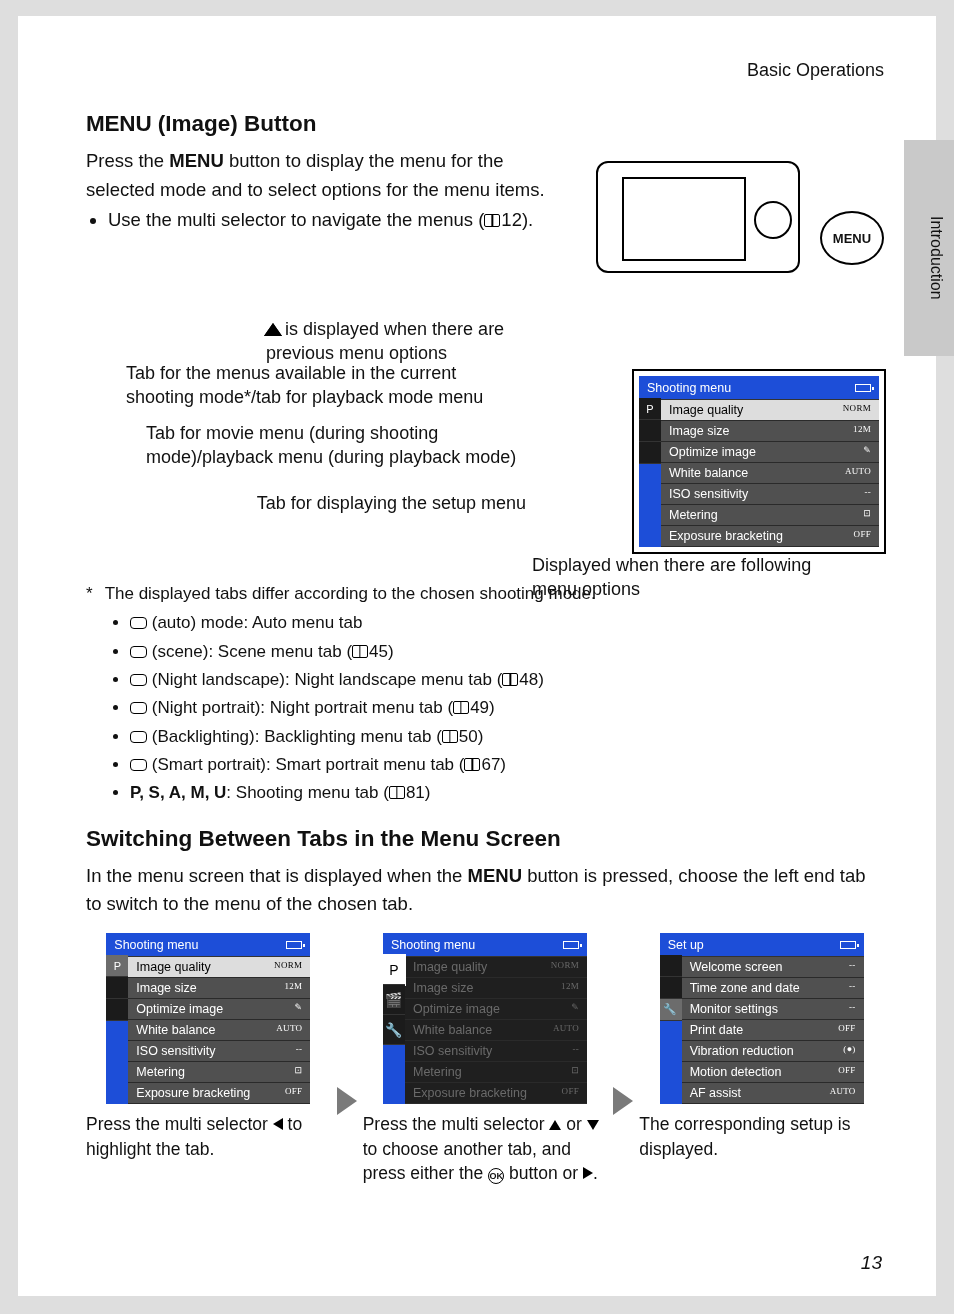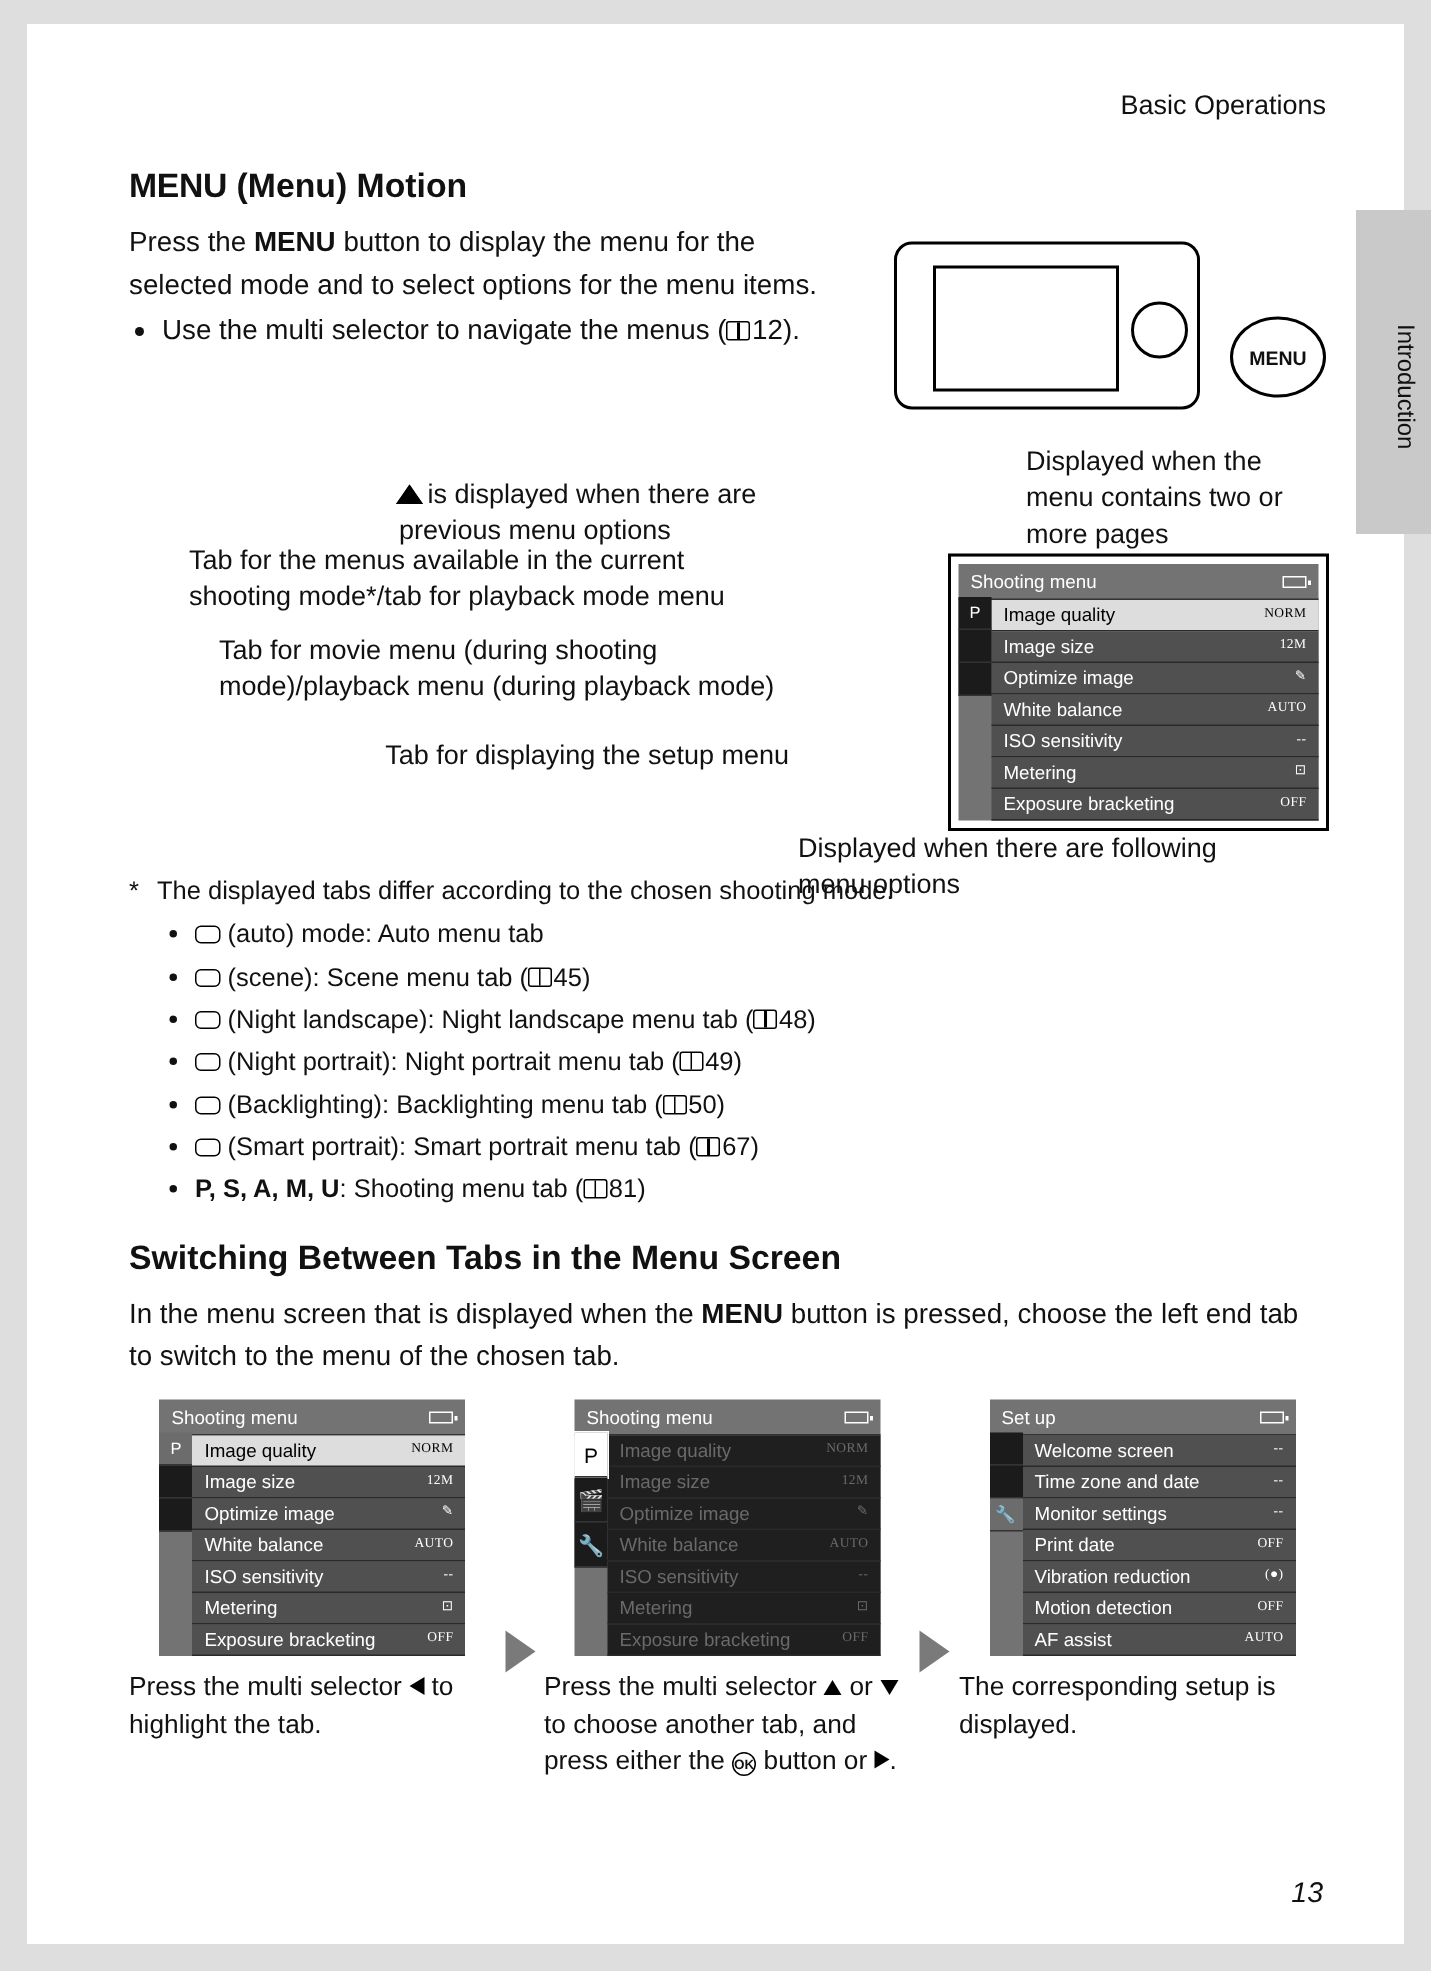--- a/index.html
+++ b/index.html
@@ -26,21 +26,21 @@
   .annot{position:absolute;font-size:18px;line-height:1.35}
   .annot.r1{right:328px;top:16px;width:290px}
   .annot.r2{right:0;top:-6px;width:200px}
   .annot.l1{left:40px;top:60px;width:395px}
   .annot.l2{left:60px;top:120px;width:400px}
   .annot.l3{left:120px;top:190px;width:320px;text-align:right}
   .annot.b1{left:446px;top:252px;width:320px}
   .up-tri{display:inline-block;width:0;height:0;border-left:7px solid transparent;border-right:7px solid transparent;border-bottom:10px solid #fff;position:relative;filter:drop-shadow(0 0 0 #000)}
   .up-tri:before{content:"";position:absolute;left:-9px;top:-2px;width:0;height:0;border-left:9px solid transparent;border-right:9px solid transparent;border-bottom:13px solid #000;z-index:-1}
 
-  .menu-screen{position:absolute;width:230px;background:#737373;color:#fff;font-size:12.5px}
+  .menu-screen{position:absolute;width:230px;background:#1d4ed8;color:#fff;font-size:12.5px}
   .menu-screen.main{right:0;top:70px;width:250px;border:5px solid #fff;outline:2px solid #000}
   .menu-title{padding:5px 8px 4px;border-bottom:1px solid #333;display:flex;justify-content:space-between;align-items:center}
   .batt{display:inline-block;width:16px;height:8px;border:1.2px solid #fff;position:relative}
   .batt:after{content:"";position:absolute;right:-4px;top:1.5px;width:2px;height:3px;background:#fff}
   .menu-tabs{position:absolute;left:0;top:22px;bottom:0;width:22px;display:flex;flex-direction:column}
   .menu-tabs span{height:22px;border-bottom:1px solid #333;display:flex;align-items:center;justify-content:center;font-size:11px;background:#1b1b1b}
   .menu-tabs span.on{background:#6c6c6c}
   .menu-items{margin-left:22px}
   .mi{display:flex;justify-content:space-between;padding:3px 8px;border-bottom:1px solid #2a2a2a;background:#505050}
   .mi.sel{background:#ddd;color:#000}
@@ -73,41 +73,40 @@
   .menu-tabs.big span.on{background:#fff;color:#000;outline:1px solid #fff}
 </style>
 </head>
 <body>
 
 <div class="page">
   <div class="side-tab"></div>
   <div class="side-label">Introduction</div>
   <div class="sec-header">Basic Operations</div>
 
-  <h2><span class="menutext">MENU</span> <span>(Menu) Motion</span></h2>
+  <h2><span class="menutext">MENU</span> <span>(Image) Button</span></h2>
 
   <div class="intro-row">
     <div class="intro-text">
       <p><span>Press the </span><b>MENU</b><span> button to display the menu for the selected mode and to select options for the menu items.</span></p>
       <ul class="body">
         <li><span>Use the multi selector to navigate the menus (</span><span class="book-icon"></span><span>12).</span></li>
       </ul>
     </div>
     <div class="camera-fig">
       <div class="camera-body">
           <div class="camera-lcd"></div>
           <div class="camera-pad"></div>
         </div>
       <div class="menu-btn">MENU</div>
     </div>
   </div>
 
   <div class="annot-block">
     <div class="annot r1"><span class="up-tri"></span><span> is displayed when there are previous menu options</span></div>
-    <div class="annot r2">Displayed when the menu contains two or more pages</div>
     <div class="annot l1">Tab for the menus available in the current shooting mode*/tab for playback mode menu</div>
     <div class="annot l2">Tab for movie menu (during shooting mode)/playback menu (during playback mode)</div>
     <div class="annot l3">Tab for displaying the setup menu</div>
     <div class="annot b1">Displayed when there are following menu options</div>
 
     <div class="menu-screen main">
       <div class="menu-title">
           <span>Shooting menu</span>
           <span class="batt"></span>
         </div>

